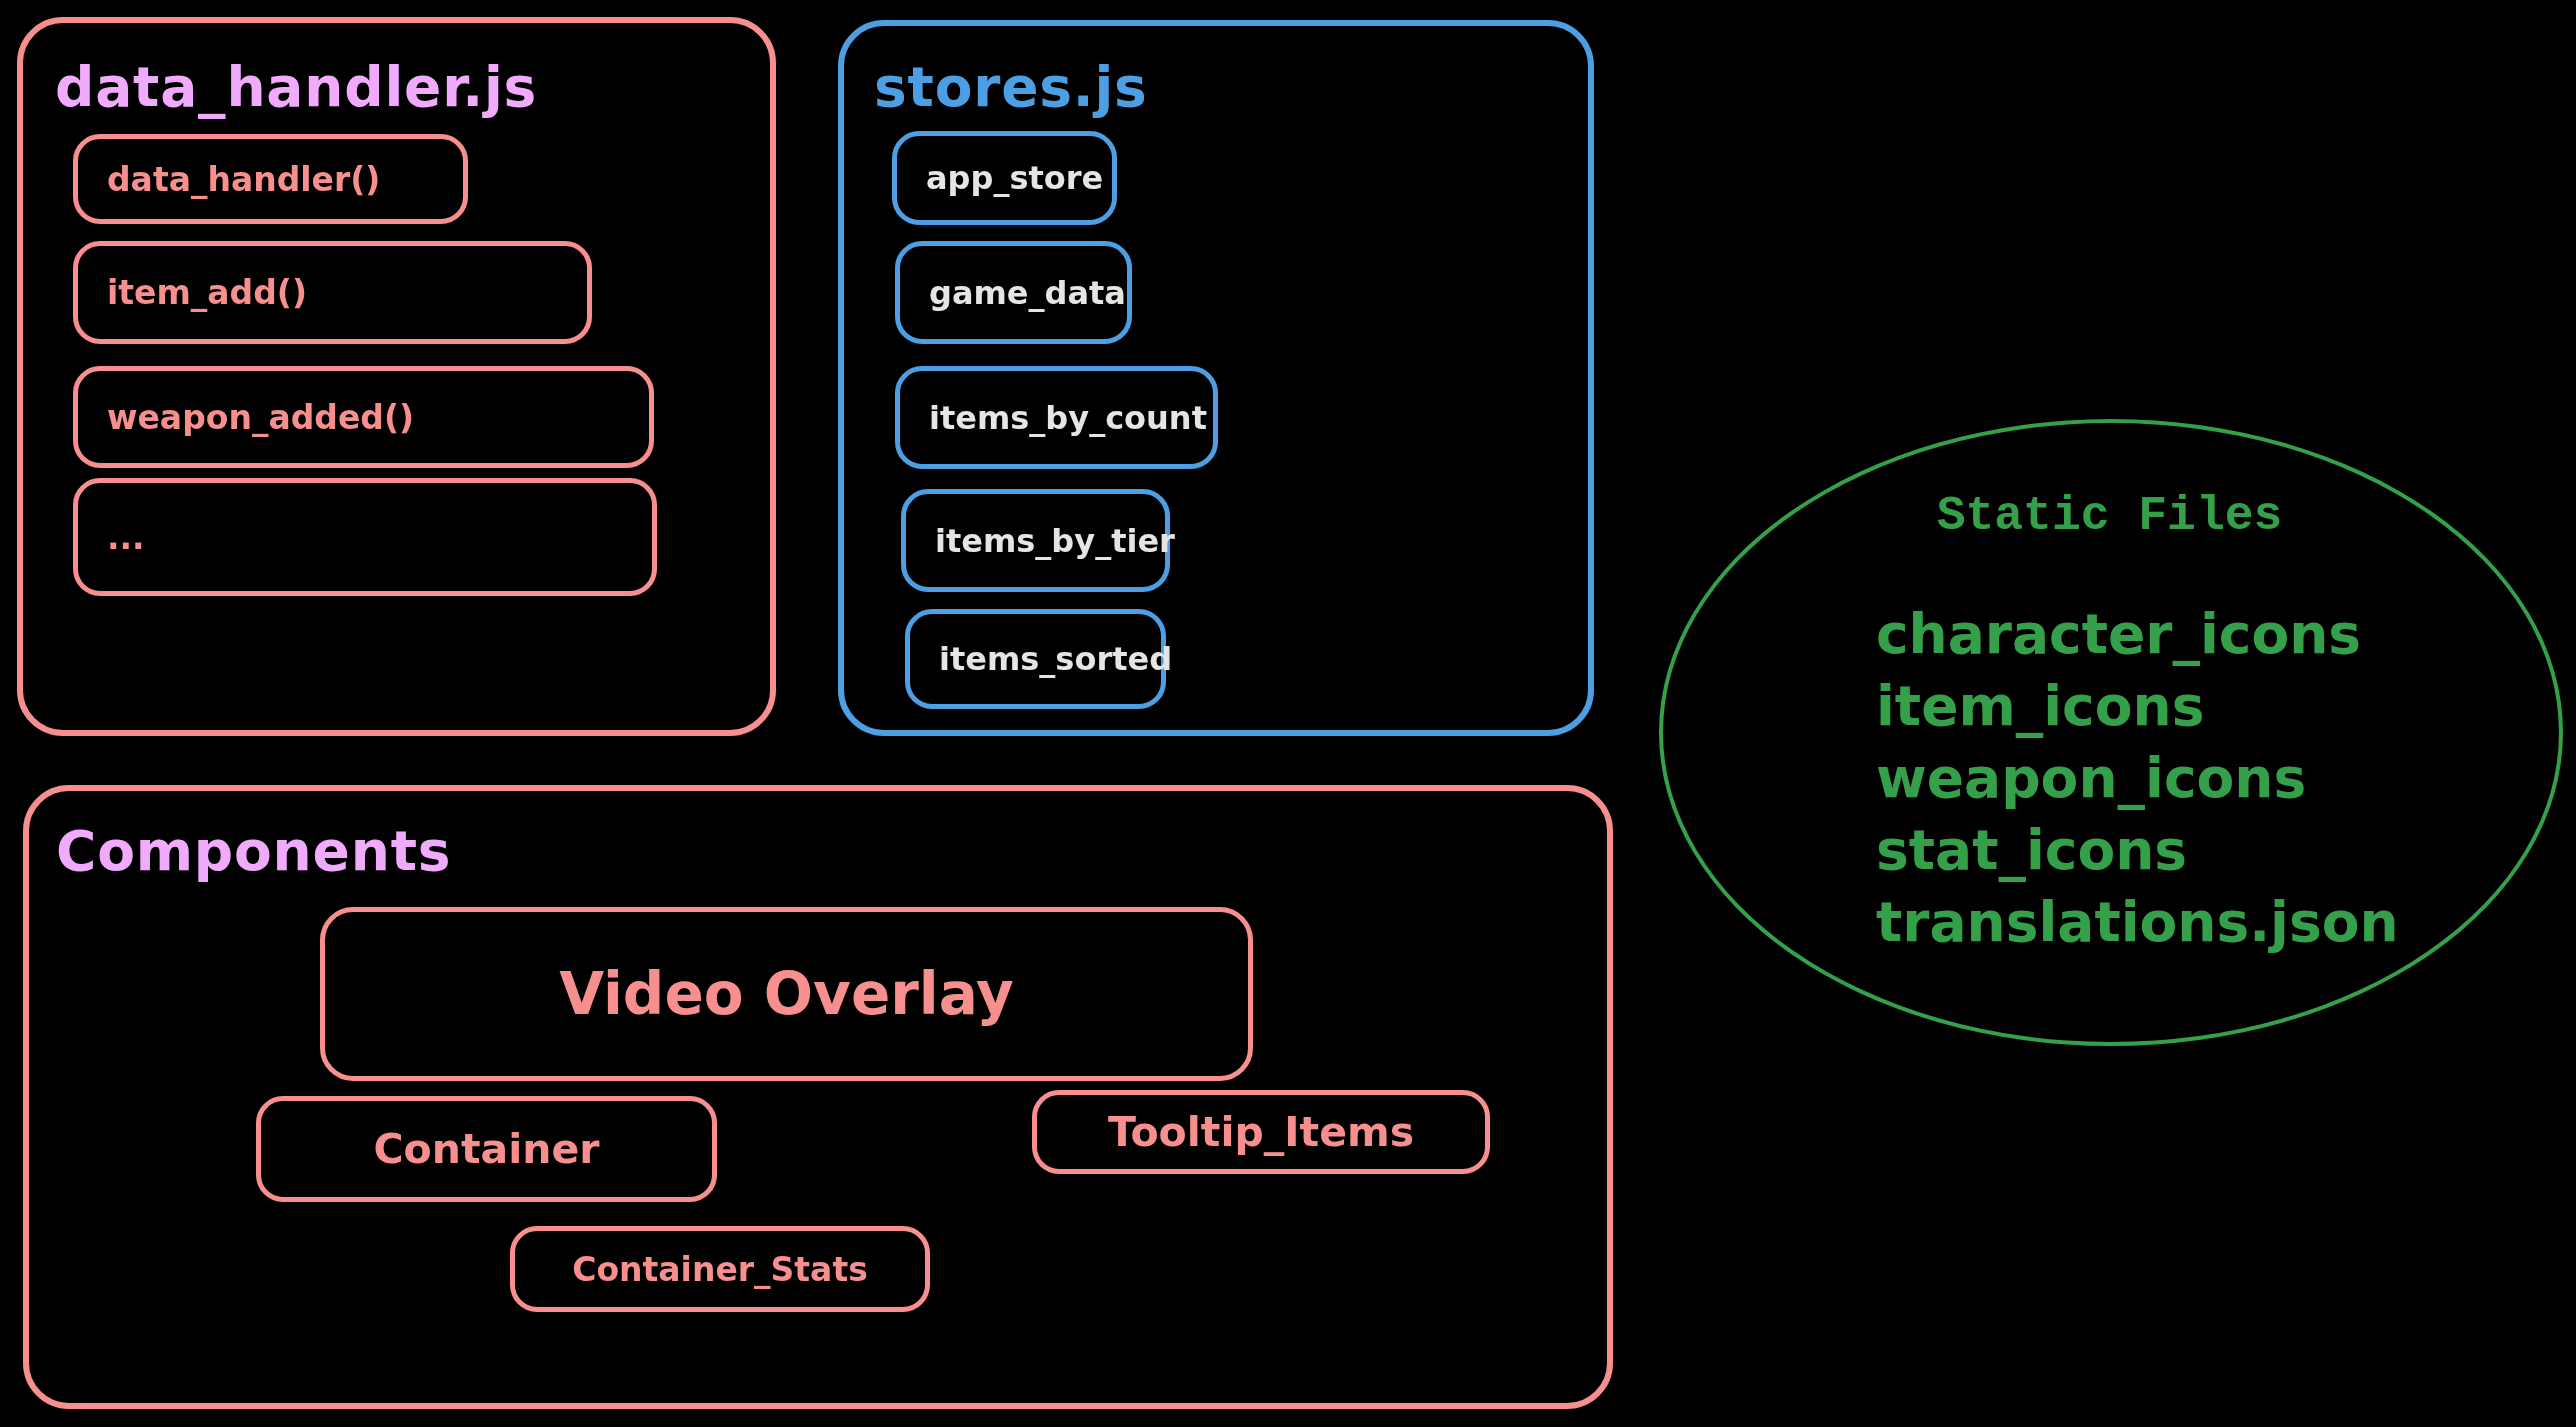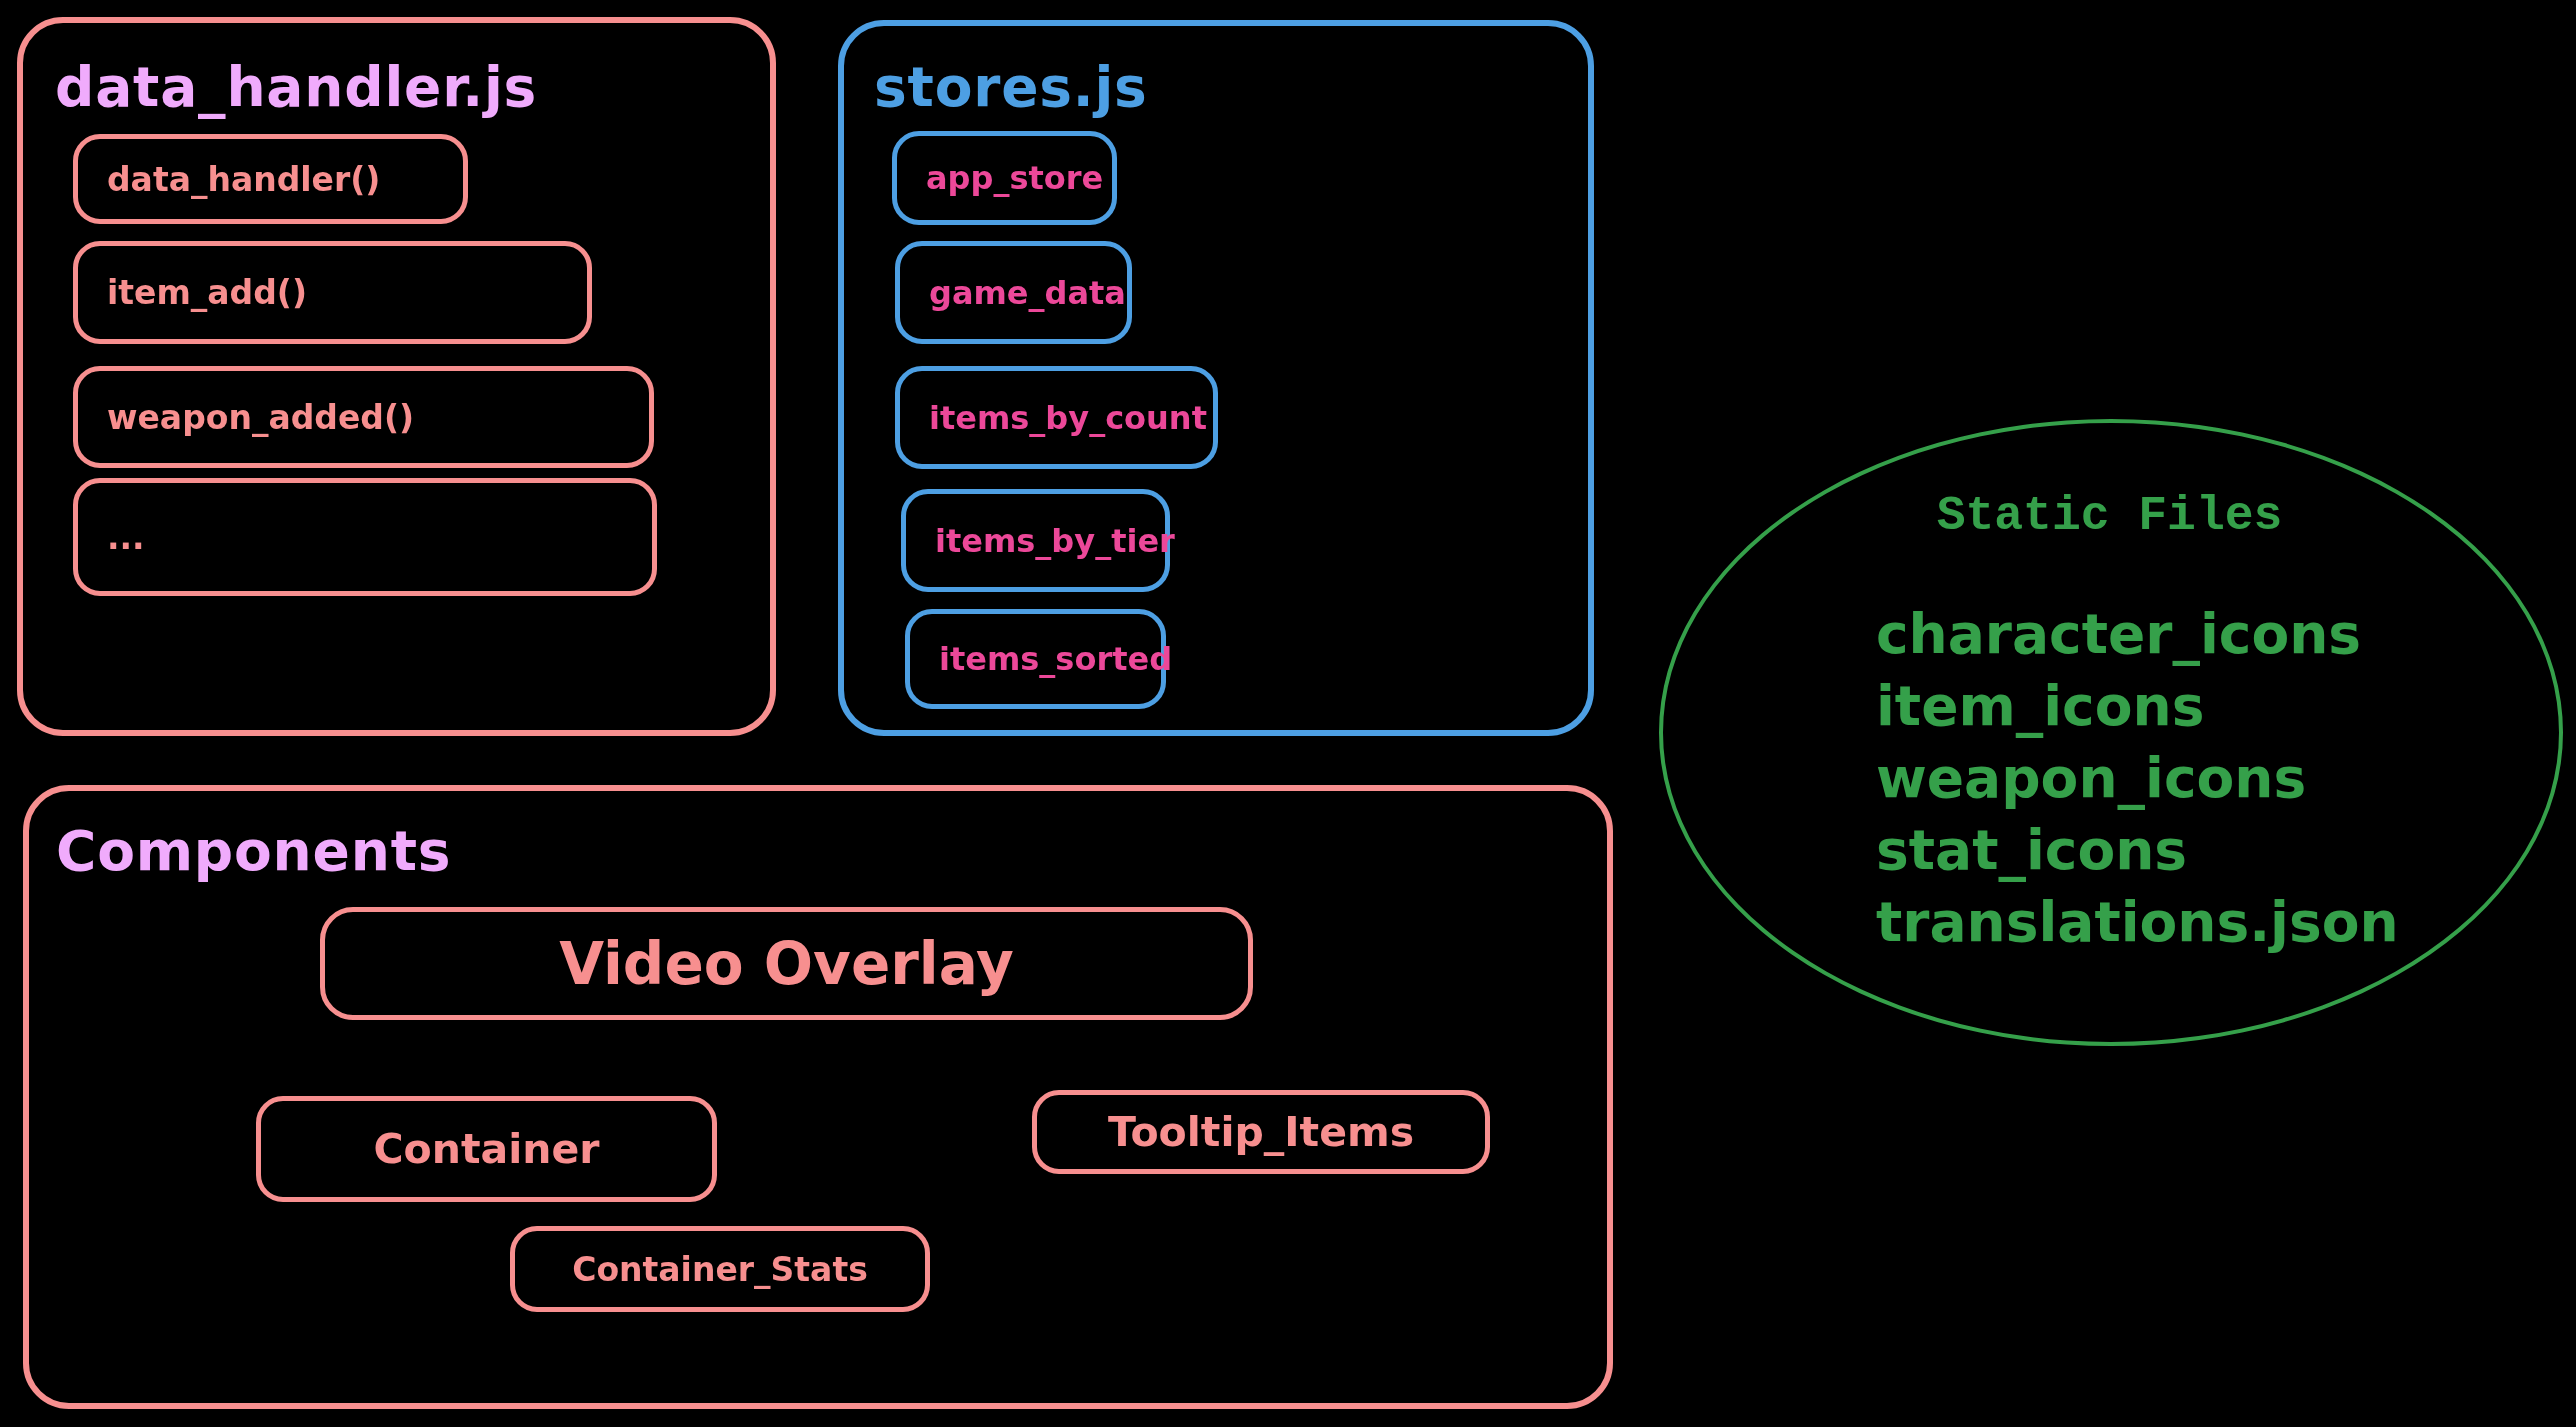--- a/index.html
+++ b/index.html
@@ -29,21 +29,21 @@
   
   .node {
     border-style: solid;
     border-width: 5.3px;
     border-radius: 27px;
     display: flex;
     align-items: center;
     background: transparent;
   }
   .node.red   { border-color: #f78f8f; color: #f78f8f; }
-  .node.blue  { border-color: #4d9fe3; color: #ec4899; }
+  .node.blue  { border-color: #4d9fe3; color: #e5e5e5; }
   .node.left-text   { justify-content: flex-start; padding-left: 29px; }
   .node.center-text { justify-content: center; }
 
   .title {
     color: #f0abfc;
     font-size: 55px;
     font-weight: bold;
     letter-spacing: 0.8px;
     white-space: nowrap;
   }
@@ -123,21 +123,21 @@
   </div>
 
   <div class="abs node blue left-text" style="left:905px; top:609px; width:261px; height:100px;">
     <span class="node-label" style="font-size:32px;">items_sorted</span>
   </div>
 
   <div class="abs panel red" style="left:23px; top:785px; width:1590px; height:624px;"></div>
 
   <div class="abs title" style="left:56px; top:819px;">Components</div>
 
-  <div class="abs node red center-text" style="left:320px; top:907px; width:933px; height:113px; border-radius:33px;">
+  <div class="abs node red center-text" style="left:320px; top:907px; width:933px; height:174px; border-radius:33px;">
     <span class="node-label" style="font-size:58px;">Video Overlay</span>
   </div>
 
   <div class="abs node red center-text" style="left:256px; top:1096px; width:461px; height:106px;">
     <span class="node-label" style="font-size:41px;">Container</span>
   </div>
 
   <div class="abs node red center-text" style="left:1032px; top:1090px; width:458px; height:84px;">
     <span class="node-label" style="font-size:41px;">Tooltip_Items</span>
   </div>

